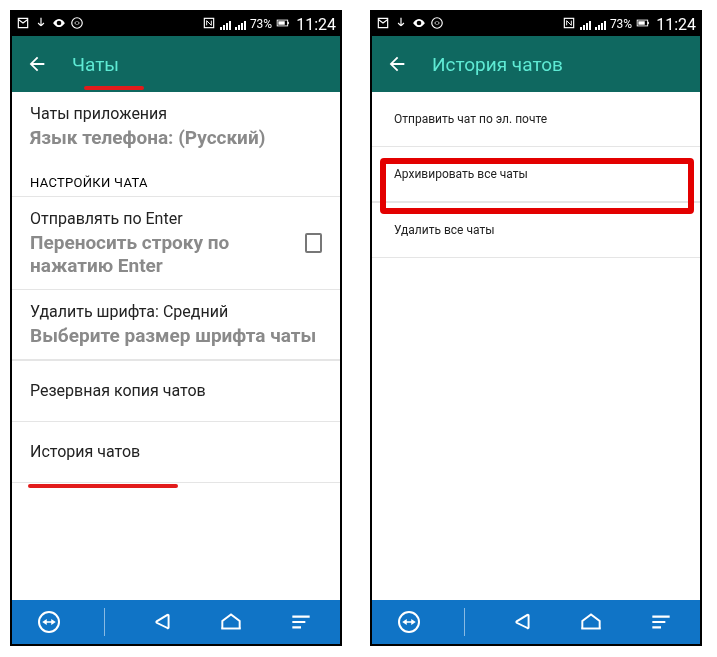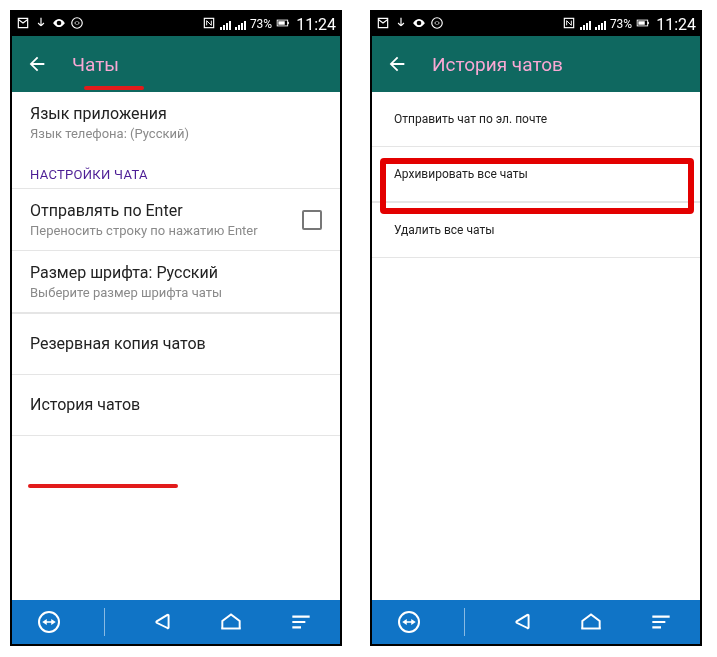--- a/index.html
+++ b/index.html
@@ -35,21 +35,21 @@
   .status-bar svg { width: 14px; height: 14px; fill: #fff; }
   .sig-stairs { display:flex; align-items:flex-end; gap:1px; height:11px; }
   .sig-stairs span { width:2px; background:#fff; }
   .sig-stairs .b1{height:3px}.sig-stairs .b2{height:5px}.sig-stairs .b3{height:7px}.sig-stairs .b4{height:9px}
   .battery-txt { font-size:12px; }
   .clock { font-size:16px; margin-left:2px;}
   
   .app-bar {
     height: 56px;
     background: #0f6860;
-    color: #f9a8d4;
+    color: #5eead4;
     display: flex;
     align-items: center;
     padding: 0 14px;
     gap: 24px;
   }
   .app-bar .back { cursor:pointer; }
   .app-bar .back svg { width:22px; height:22px; fill:#fff; display:block;}
   .app-title { font-size: 19px; font-weight: 400; }
   .underline-red {
     position:absolute;
@@ -57,24 +57,24 @@
     background:#e21b1b;
     border-radius:2px;
   }
   
   .content { flex:1; background:#fff; overflow:hidden; }
   .list-item {
     padding: 12px 18px 12px 18px;
     border-bottom: none;
   }
   .item-title { font-size: 16px; color: #222; line-height:1.25; }
-  .item-sub { font-size: 13px; color: #8a8a8a; margin-top:2px;}
+  .item-sub { font-size: 19px; color: #8a8a8a; margin-top:2px;font-weight:bold;}
   .section-header {
     font-size: 13px;
-    color: #4c1d95;
+    color: #000000;
     letter-spacing: .3px;
     padding: 14px 18px 6px 18px;
   }
   .divider { height:1px; background:#e5e5e5; margin: 0; }
   .row-check {
     display:flex; align-items:center; justify-content:space-between;
   }
   .checkbox {
     width:20px; height:20px;
     border:2px solid #777; border-radius:2px;
@@ -163,38 +163,38 @@
       <svg viewBox="0 0 24 24">
           <path d="M20 11H7.8l5.6-5.6L12 4l-8 8 8 8 1.4-1.4L7.8 13H20z"></path>
         </svg>
     </span>
     <span class="app-title">Чаты</span>
   </div>
   <div class="underline-red" style="left:72px; top:74px; width:60px;"></div>
 
   <div class="content">
     <div class="list-item">
-      <div class="item-title">Язык приложения</div>
+      <div class="item-title">Чаты приложения</div>
       <div class="item-sub">Язык телефона: (Русский)</div>
     </div>
 
     <div class="section-header">НАСТРОЙКИ ЧАТА</div>
     <div class="divider"></div>
 
     <div class="list-item row-check">
       <div>
         <div class="item-title">Отправлять по Enter</div>
         <div class="item-sub">Переносить строку по нажатию Enter</div>
       </div>
       <div class="checkbox"></div>
     </div>
     <div class="divider"></div>
 
     <div class="list-item">
-      <div class="item-title">Размер шрифта: Русский</div>
+      <div class="item-title">Удалить шрифта: Средний</div>
       <div class="item-sub">Выберите размер шрифта чаты</div>
     </div>
     <div class="divider"></div>
 
     <div class="divider"></div>
 
     <div class="list-item" style="padding-top:20px;padding-bottom:20px">
       <div class="item-title">Резервная копия чатов</div>
     </div>
     <div class="divider"></div>

